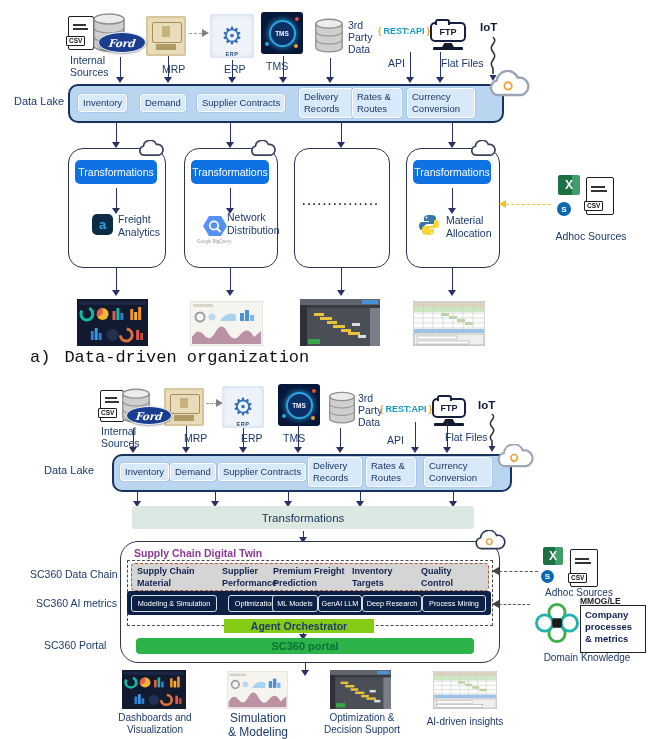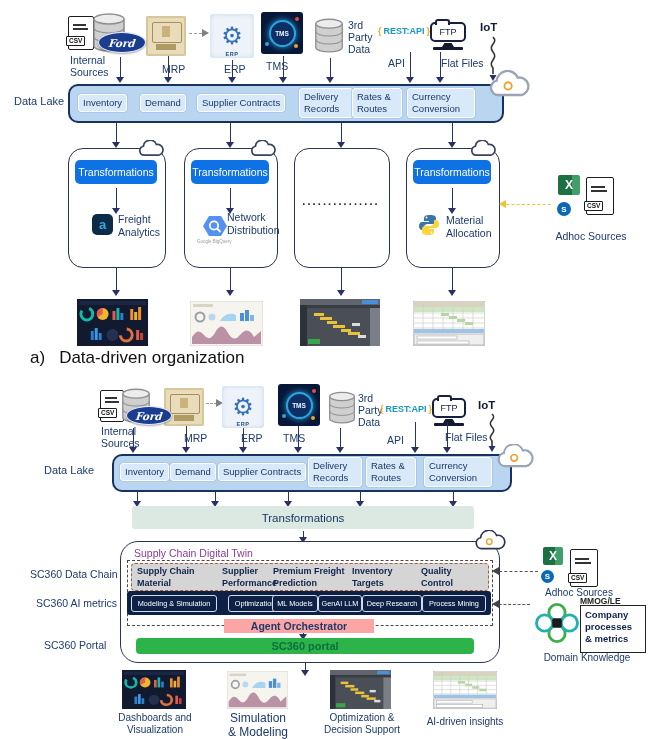--- a/index.html
+++ b/index.html
@@ -27,41 +27,41 @@
   .ford span{color:#fff;font-family:"DejaVu Serif",serif;font-style:italic;font-weight:bold;font-size:10.5px;transform:skewX(-8deg)}
   .mrpic{position:absolute;background:#e9dcba;border-radius:2px;box-shadow:inset 0 0 0 2px #d8c79b}
   .erpic{position:absolute;background:#eef3fa;border-radius:3px;display:flex;align-items:center;justify-content:center;box-shadow:inset 0 0 5px #c6d6ea}
   .erpic .gear{font-size:24px;color:#3571b8;line-height:1}
   .erpic .gear::before{content:"\2699"}
   .erpic .tag{position:absolute;bottom:1px;left:0;right:0;text-align:center;font-size:5.5px;font-weight:bold;color:#2a4e7e;letter-spacing:.6px}
   .tmsic{position:absolute;background:#07173a;border-radius:3px;display:flex;align-items:center;justify-content:center}
   .tmsic .ring{width:23px;height:23px;border:2.5px solid #2aa7e0;border-radius:50%;display:flex;align-items:center;justify-content:center;color:#eaf6ff;font-size:6.5px;font-weight:bold;background:#0d2f66;box-shadow:0 0 6px #2aa7e0}
   .tmsic .dot{position:absolute;width:4px;height:4px;border-radius:50%}
   .ftpic{position:absolute}
-  .ftpic .fbox{border:2px solid #16213f;border-radius:5px;height:16px;display:flex;align-items:center;justify-content:center;font-weight:normal;font-size:9px;color:#101b38;background:#fff;position:relative}
+  .ftpic .fbox{border:2px solid #16213f;border-radius:5px;height:16px;display:flex;align-items:center;justify-content:center;font-weight:bold;font-size:9px;color:#101b38;background:#fff;position:relative}
   .ftpic .fbox::before{content:"";position:absolute;top:-5px;left:3px;width:11px;height:4px;border:2px solid #16213f;border-bottom:none;border-radius:3px 3px 0 0;background:#fff}
   .ftpic .stem{margin:1px auto 0;width:12px;height:4px;background:#131a30;clip-path:polygon(20% 0,80% 0,100% 100%,0 100%)}
   .ftpic .base{margin:0 auto;width:30px;height:3px;background:#131a30;border-radius:1px}
   .restapi{position:absolute;font-weight:bold;font-size:9px;white-space:nowrap}
   .restapi .br{color:#f5a623}
   .restapi .tx{color:#1899c2;margin:0 2px}
   .iot{position:absolute;font-weight:bold;font-size:11.5px;color:#101b38}
   .xlic{position:absolute;background:linear-gradient(to right,#1d7044 62%,#3f9e6a 62%);border-radius:2px;display:flex;align-items:center;justify-content:center;color:#fff;font-weight:bold;font-size:12px}
   .spic{position:absolute;background:#0a68b4;border-radius:50%;color:#fff;font-weight:bold;font-size:8px;display:flex;align-items:center;justify-content:center}
   .anic{position:absolute;background:#0c2b44;border-radius:5px;color:#2fa9e6;font-weight:bold;font-size:13px;display:flex;align-items:center;justify-content:center}
   .bqsub{position:absolute;font-size:4.5px;color:#9a9a9a}
-  .cap{position:absolute;font-family:Liberation Sans, sans-serif;font-size:17px;color:#111}
+  .cap{position:absolute;font-family:Liberation Mono, monospace;font-size:17px;color:#111}
   .twinbox{position:absolute;background:#fff;border:1.6px solid #2b3550;border-radius:18px}
-  .twintitle{position:absolute;font-weight:normal;font-size:10.5px;color:#8d3a96}
+  .twintitle{position:absolute;font-weight:bold;font-size:10.5px;color:#8d3a96}
   .dashedbox{position:absolute;border:1.5px dashed #4a4a4a}
   .martbar{position:absolute;background:#d5d5d5;border:1px dashed #a85a3a;border-radius:4px}
   .mart{position:absolute;color:#10224d;font-weight:bold;font-size:9px;line-height:1.3}
   .agbar{position:absolute;background:#0d2147;border-radius:3px}
   .agchip{position:absolute;height:15px;border:1px solid #d6dce8;border-radius:3px;color:#fff;font-size:7.3px;display:flex;align-items:center;justify-content:center;background:#0d2147;text-align:center}
-  .orch{position:absolute;background:#fca5a5;display:flex;align-items:center;justify-content:center;font-weight:bold;font-size:10.5px;color:#1d3a6b}
+  .orch{position:absolute;background:#84cc16;display:flex;align-items:center;justify-content:center;font-weight:bold;font-size:10.5px;color:#1d3a6b}
   .portal{position:absolute;background:#2cb34a;border-radius:4px;display:flex;align-items:center;justify-content:center;font-weight:bold;font-size:11px;color:#0c713a}
   .transbar{position:absolute;background:#dce8e2;border-radius:3px;display:flex;align-items:center;justify-content:center;font-size:11.5px;color:#16335f}
   .cobox{position:absolute;border:1.4px solid #222;background:#fff;padding:3px 4px;color:#10224d;font-weight:bold;font-size:9.5px;line-height:1.25}
   .mmog{position:absolute;font-weight:bold;font-size:8.5px;color:#222}
   .ctr{text-align:center}
 </style>
 </head>
 <body>
 
 <div class="canvas">

